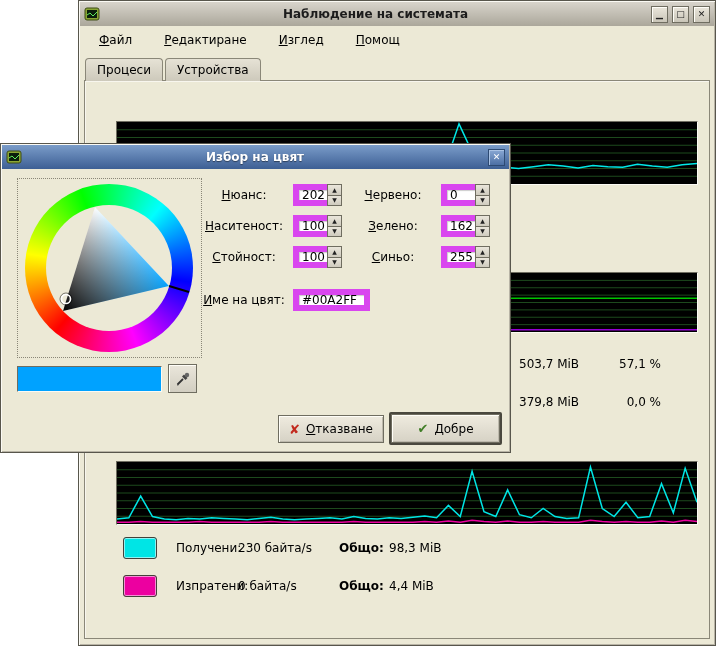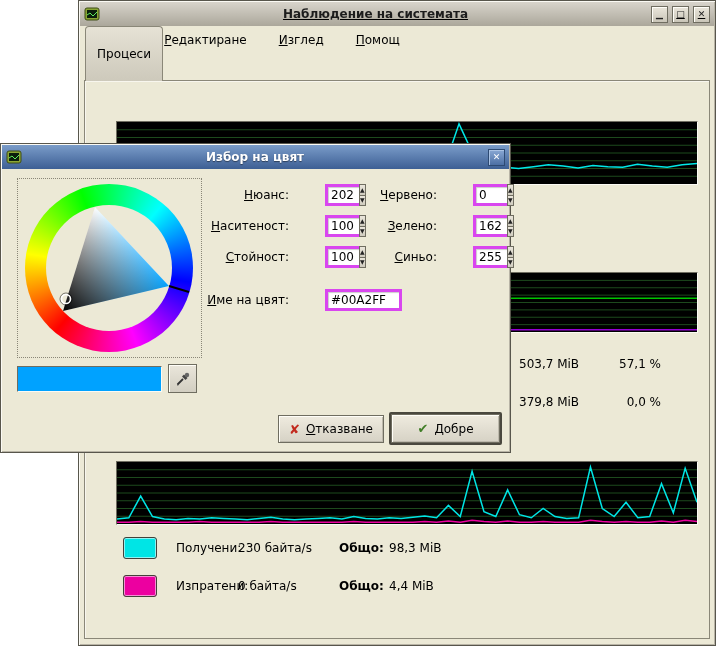--- a/index.html
+++ b/index.html
@@ -9,21 +9,21 @@
     font-size:12px; color:#000; background:#fff;
     position:relative; overflow:hidden;
   }
   .window {
     position:absolute; background:#ece9d6;
     border:1px solid #58564c;
     box-shadow: inset 1px 1px 0 #fbfaf4, inset -1px -1px 0 #b8b4a6;
   }
   
   .titlebar { height:24px; display:flex; align-items:center; gap:4px; padding:0 4px; margin:1px; }
-  .titlebar.inactive { background:linear-gradient(#d8d4cb,#aba79b);text-decoration:underline; }
+  .titlebar.inactive { background:linear-gradient(#d8d4cb,#aba79b); }
   .titlebar.active { background:linear-gradient(#7a9cc9,#3d5f94);align-items:center; }
   .titlebar .title { flex:1; text-align:center; font-weight:bold; font-size:12px; }
   .titlebar.inactive .title { color:#1c1c1c; }
   .titlebar.active .title { color:#fff; text-shadow:0 1px 1px rgba(0,0,0,.45); }
   .win-icon { width:16px; height:16px; display:inline-flex; }
   .winbtn {
     width:17px; height:17px; display:flex; align-items:center; justify-content:center;
     background:linear-gradient(#eae6db,#c9c5b8); border:1px solid #6f6d60;
     box-shadow: inset 1px 1px 0 #fffef8; font-size:9px; color:#222; cursor:pointer;
   }
@@ -33,21 +33,21 @@
     box-shadow: inset 1px 1px 0 #a9c2e4; font-weight:bold;
   }
   
   #main-window { left:78px; top:0; width:638px; height:646px; }
   .menubar { display:flex; padding:3px 6px 2px 12px; gap:16px; }
   .menu-item { padding:3px 8px; cursor:default; }
   .mnemonic { display:inline-block; }
   .mnemonic::first-letter { text-decoration:underline; }
   .tabbar { display:flex; align-items:flex-end; margin-left:6px; height:28px; position:relative; z-index:2; }
   .tab {
-    padding:20px 11px; background:linear-gradient(#e6e2d5,#cdc9bb);
+    padding:4px 11px; background:linear-gradient(#e6e2d5,#cdc9bb);
     border:1px solid #8a8778; border-bottom:none; border-radius:4px 4px 0 0;
     margin-right:2px; position:relative; top:1px; cursor:pointer;
   }
   .tab.active { background:#ece9d6; padding:6px 12px 5px; z-index:3; }
   .panel {
     position:relative; margin:0 5px; height:559px; background:#ece9d6;
     border:1px solid #8a8778; box-shadow: inset 1px 1px 0 #f8f6ee;
   }
   .heading { position:absolute; left:12px; top:16px; font-weight:bold; }
   .chart {
@@ -89,29 +89,28 @@
   .current-color {
     position:absolute; left:16px; top:222px; width:145px; height:26px;
     border:1px solid; border-color:#6f6d60 #fbfaf4 #fbfaf4 #6f6d60;
   }
   .dropper-btn {
     position:absolute; left:167px; top:220px; width:29px; height:29px;
     display:flex; align-items:center; justify-content:center; cursor:pointer;
     background:linear-gradient(#eae6db,#d2cec1); border:1px solid #6f6d60;
     box-shadow: inset 1px 1px 0 #fffef8;
   }
-  .field-label { position:absolute; text-align:right; white-space:nowrap; }
+  .field-label { position:absolute; text-align:center; white-space:nowrap; }
   .lbl-l { left:198px; width:90px; }
   .lbl-r { left:348px; width:88px; }
   .spin { position:absolute; width:49px; height:22px; display:flex; }
   .spin input, .text-input {
     font-family:"DejaVu Sans","Liberation Sans",sans-serif; font-size:12px;
-    border:3px solid #d946ef; background:#fff; padding:2px 0 2px 3px;
+    border:6px solid #d946ef; background:#fff; padding:2px 0 2px 3px;
     box-shadow: inset 1px 1px 1px rgba(0,0,0,.2);
-    margin-left: 32px;
   }
   .spin input { width:34px; height:22px; border-right:none; }
   .spin-btns { width:15px; height:22px; display:flex; flex-direction:column; }
   .spin-btn {
     flex:1; display:flex; align-items:center; justify-content:center; cursor:pointer;
     background:linear-gradient(#eae6db,#cfcbbe); border:1px solid #6f6d60;
   }
   .spin-btn.dn { border-top:none; }
   .spin-arrow { font-size:6px; line-height:1; color:#222; }
   .text-input { position:absolute; left:292px; top:145px; width:77px; height:22px; }
@@ -153,20 +152,21 @@
       </span>
   </div>
   <div class="menubar">
     <span class="menu-item mnemonic">Файл</span>
     <span class="menu-item mnemonic">Редактиране</span>
     <span class="menu-item mnemonic">Изглед</span>
     <span class="menu-item mnemonic">Помощ</span>
   </div>
   <div class="tabbar">
     <span class="tab">Процеси</span>
+    <span class="tab">Устройства</span>
   </div>
   <div class="panel">
 
     <div class="chart" id="cpu-chart" style="background: rgb(0, 0, 0);">
       <svg viewBox="0 0 100 100" preserveAspectRatio="none">
           <line x1="0" y1="12.5" x2="100" y2="12.5" stroke="#1d4a1d" stroke-width="1" vector-effect="non-scaling-stroke"></line>
           <line x1="0" y1="25" x2="100" y2="25" stroke="#1d4a1d" stroke-width="1" vector-effect="non-scaling-stroke"></line>
           <line x1="0" y1="37.5" x2="100" y2="37.5" stroke="#1d4a1d" stroke-width="1" vector-effect="non-scaling-stroke"></line>
           <line x1="0" y1="50" x2="100" y2="50" stroke="#1d4a1d" stroke-width="1" vector-effect="non-scaling-stroke"></line>
           <line x1="0" y1="62.5" x2="100" y2="62.5" stroke="#1d4a1d" stroke-width="1" vector-effect="non-scaling-stroke"></line>

